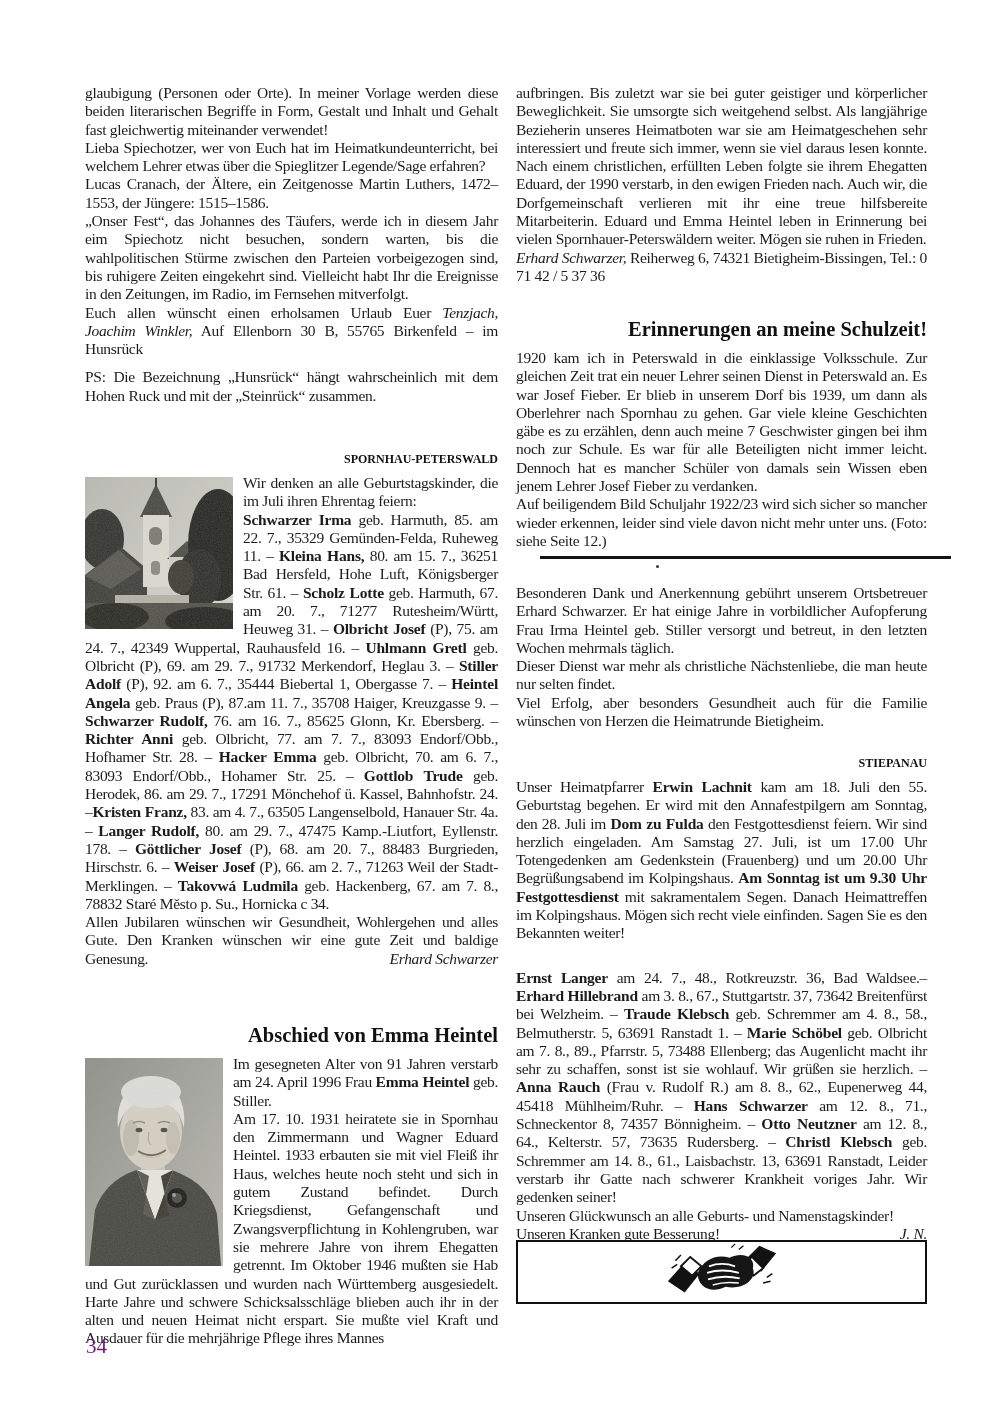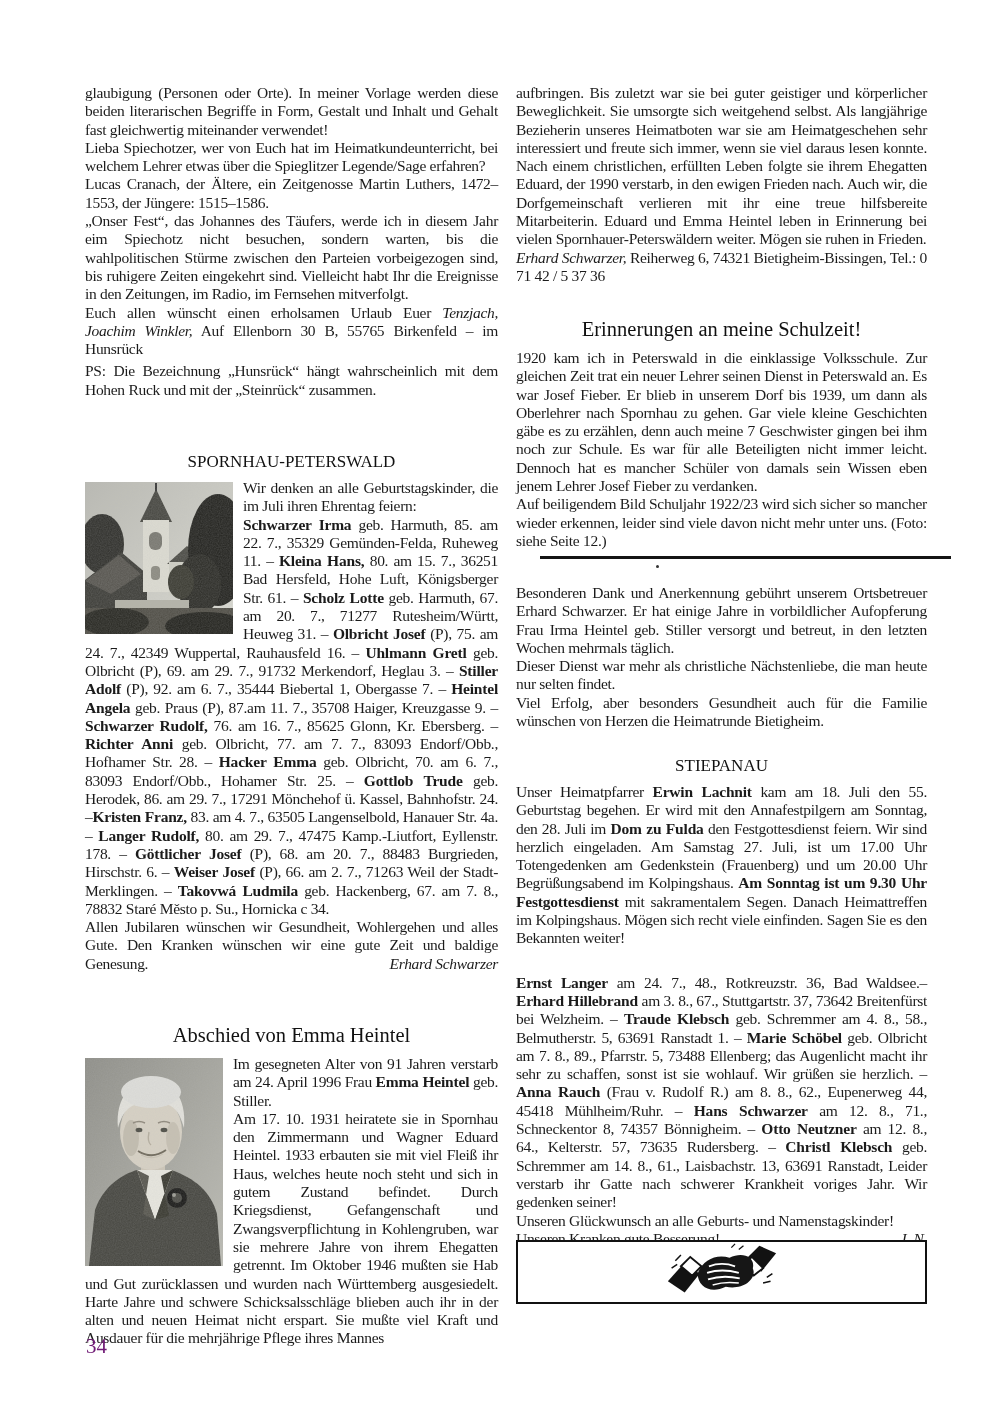--- a/index.html
+++ b/index.html
@@ -14,24 +14,24 @@
   .page { position:absolute; inset:0;padding-left:24px; }
   .block { position:absolute; }
   .body-text {
     font-size:15.5px;
     line-height:18.3px;
     letter-spacing:-0.3px;
     text-align:justify;
     color:#1b1b1b;
   }
   .body-text p { margin:0; }
-  .body-text p.gap-top { margin-top:4px; }
+  .body-text p.gap-top { margin-top:10px; }
   .body-text p.gap-top-lg { margin-top:26px; }
-  h2 { margin:0; text-align:center; font-weight:normal; color:#111; letter-spacing:0; }
-  .h-small { font-size:17px; margin-bottom:7px; }
+  h2 { margin:0; text-align:right; font-weight:bold; color:#111; letter-spacing:0; }
+  .h-small { font-size:12px; margin-bottom:7px; }
   .h-large { font-size:20.5px; margin-bottom:8px; }
   .sig { float:right; font-style:italic; }
   .photo-left { float:left; display:block; margin:3px 10px 2px 0; }
   .photo-left svg { display:block; }
   .rule-wrap { position:relative; }
   .rule { height:3px; background:#141414; }
   .rule-dot { position:absolute; width:3px; height:3px; border-radius:50%; background:#333; left:116px; top:9px; }
   .handshake-box {
     border:2px solid #111;
     height:60px;

